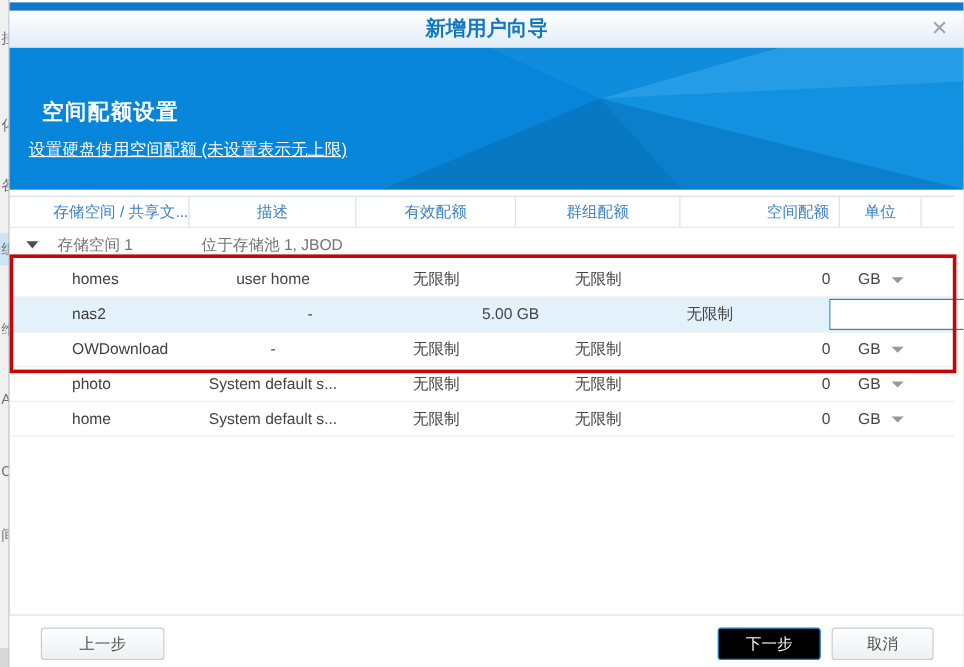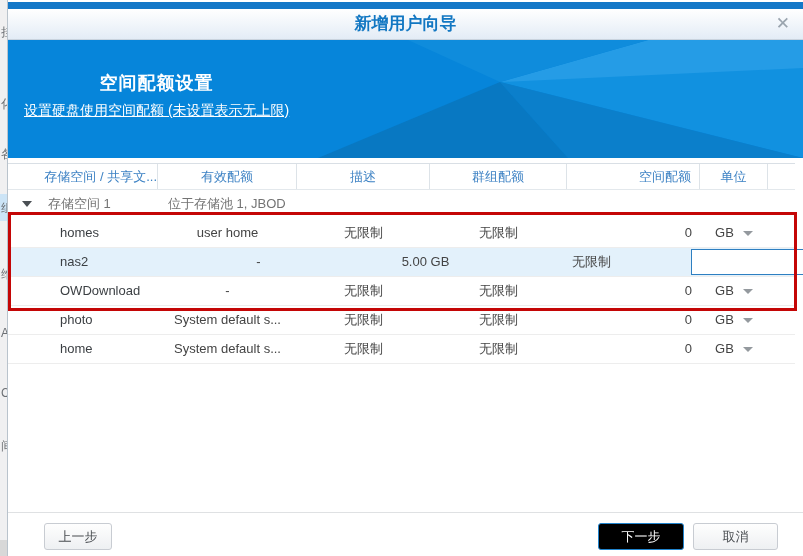--- a/index.html
+++ b/index.html
@@ -16,21 +16,21 @@
   #dialog{position:absolute;left:8px;top:0;width:795px;height:556px;background:#fff;box-shadow:-1px 0 0 #b9c3cc;}
   #topbar{position:absolute;left:0;top:2px;right:0;height:7px;background:#1478c8;}
   #titlebar{position:absolute;left:0;top:9px;right:0;height:30px;background:linear-gradient(#ffffff,#e3ecf6);border-bottom:1px solid #c9d3de;}
   #titlebar .t{display:block;text-align:center;line-height:30px;font-size:17px;font-weight:bold;color:#1277c2;}
   #close{position:absolute;right:13px;top:5px;font-size:17px;color:#9aa4ae;cursor:pointer;line-height:20px;}
 
   
   #hero{position:absolute;left:0;top:40px;right:0;height:118px;background:#0685da;overflow:hidden;}
   #hero svg{position:absolute;left:0;top:0;}
   #hero .txt{position:absolute;left:16px;top:30px;color:#fff;z-index:2;}
-  #hero h1{margin:1px;font-size:18px;font-weight:bold;letter-spacing:1px;text-align:center;}
+  #hero h1{margin:11px;font-size:18px;font-weight:bold;letter-spacing:1px;}
   #hero p{margin:7px 0 4px 0;font-size:14px;text-decoration:underline;}
 
   
   .grid{display:grid;grid-template-columns:150px 139px 133px 137px 133px 68px 27px;width:787px;box-sizing:border-box;}
   #thead{position:absolute;left:0;top:163px;height:27px;border-top:1px solid #d9dfe5;border-bottom:1px solid #e3e8ec;}
   #thead .hc{font-size:13px;color:#3d82c4;line-height:25px;border-right:1px solid #dde3e8;overflow:hidden;white-space:nowrap;cursor:pointer;}
   #thead .hc:last-child{border-right:none;}
   .al{padding-left:14px;text-align:right;}
   .ac{text-align:center;}
   .ar{text-align:right;padding-right:8px;box-sizing:border-box;}
@@ -52,21 +52,21 @@
   .unitbox{position:absolute;left:2px;top:1px;width:61px;height:25px;border:1px solid #2e7fc1;background:#fff;display:flex;align-items:center;justify-content:center;gap:9px;cursor:pointer;}
 
   
   #redbox{position:absolute;left:0;top:212px;width:789px;height:99px;border:3px solid #c40606;box-sizing:border-box;pointer-events:none;z-index:40;}
 
   
   #footer{position:absolute;left:0;right:0;top:512px;bottom:0;background:#fff;border-top:1px solid #dfe1e3;}
   .btn{position:absolute;top:10px;height:27px;box-sizing:border-box;border-radius:3px;font-size:13px;font-family:inherit;cursor:pointer;}
   .btn.gray{background:linear-gradient(#fefefe,#eef0f2);border:1px solid #c8ccd2;color:#4a4e52;}
   .btn.blue{background:#000000;border:1px solid #2184cd;color:#fff;}
-  #btn-back{left:36px;width:68px;}
+  #btn-back{left:26px;width:103px;}
   #btn-next{left:590px;width:86px;}
   #btn-cancel{left:685px;width:85px;}
 </style>
 </head>
 <body>
 
 <div id="page">
 
   <div id="edge">
     <div id="edge-highlight"></div>
@@ -99,22 +99,22 @@
         <polygon points="492,42 560,118 310,118" fill="#0878c2"></polygon>
       </svg>
       <div class="txt">
         <h1>空间配额设置</h1>
         <p>设置硬盘使用空间配额 (未设置表示无上限)</p>
       </div>
     </div>
 
     <div id="thead" class="grid">
       <div class="hc al">存储空间 / 共享文...</div>
+      <div class="hc ac">描述</div>
       <div class="hc ac">有效配额</div>
-      <div class="hc ac">描述</div>
       <div class="hc ac">群组配额</div>
       <div class="hc ar">空间配额</div>
       <div class="hc ac">单位</div>
       <div class="hc"></div>
     </div>
 
     <div id="grouprow">
       <span class="tri-down"></span>
       <span class="gname">存储空间 1</span>
       <span class="gdesc">位于存储池 1, JBOD</span>

